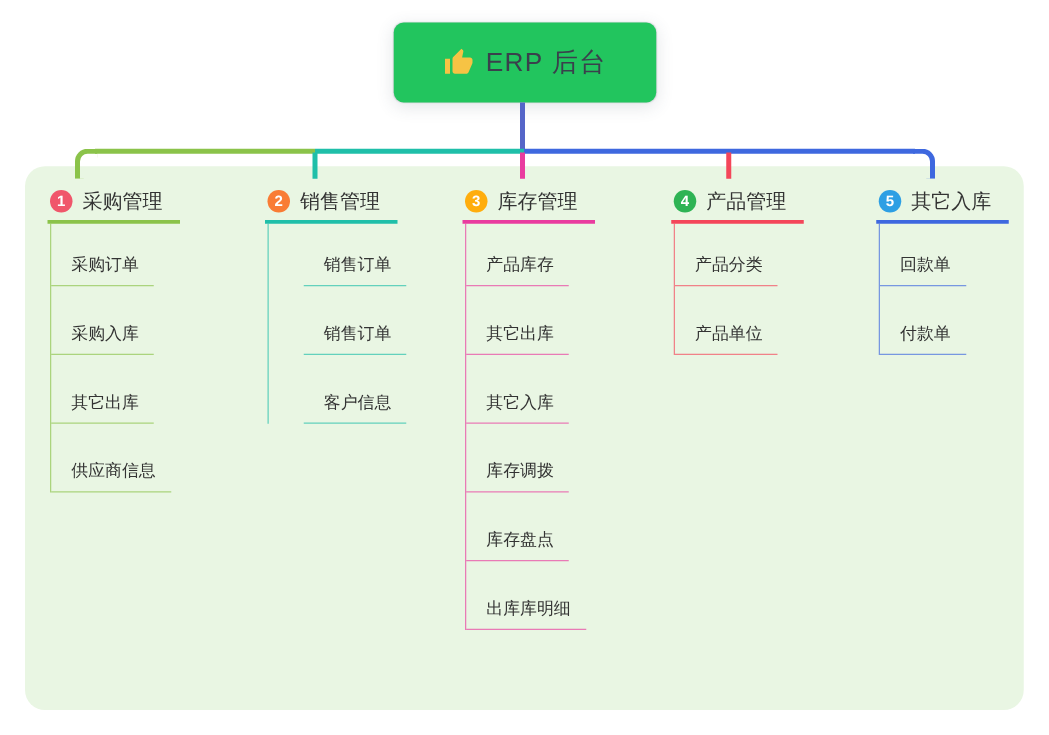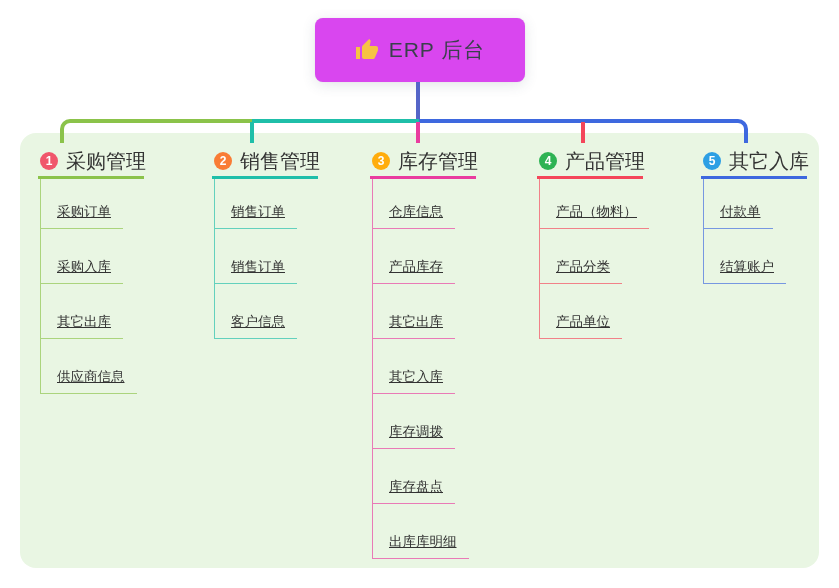--- a/index.html
+++ b/index.html
@@ -3,21 +3,21 @@
 <meta charset="utf-8">
 <style>
   html,body{margin:0;padding:0;background:#fff;}
   .stage{
     position:relative;width:839px;height:588px;background:#ffffff;overflow:hidden;
     font-family:"Liberation Sans","DejaVu Sans",sans-serif;color:#333;
   }
   
   .root-box{
     position:absolute;left:315px;top:18px;width:210px;height:64px;
-    background:#d946ef;border-radius:8px;
+    background:#22c55e;border-radius:8px;
     box-shadow:0 3px 14px rgba(60,70,90,.14), 0 0 1px rgba(60,70,90,.18);
     display:flex;align-items:center;justify-content:center;gap:10px;
     cursor:pointer;
   }
   .root-title{font-size:21px;color:#3a404c;letter-spacing:1px;}
   .root-icon{width:24px;height:24px;display:block;}
   
   .stem{position:absolute;width:4px;}
   .rail-mid{position:absolute;top:119px;height:4px;}
   .corner-left{position:absolute;left:60px;top:119px;width:18px;height:24px;
@@ -34,22 +34,22 @@
   .branch{position:absolute;top:146px;}
   .branch-label{
     display:flex;align-items:center;height:30px;box-sizing:content-box;
     padding:0 0 0 2px;border-bottom:3px solid;cursor:pointer;width:104px;
   }
   .badge{
     width:18px;height:18px;border-radius:50%;flex:0 0 18px;
     display:flex;align-items:center;justify-content:center;
     color:#fff;font-size:12px;font-weight:bold;margin-right:8px;
   }
-  .branch-title{font-size:20px;white-space:nowrap;}
-  .children{margin-left:2px;border-left:1px solid;width:fit-content;text-decoration:underline;}
+  .branch-title{font-size:16px;white-space:nowrap;}
+  .children{margin-left:2px;border-left:1px solid;width:fit-content;}
   .child-row{height:55px;display:flex;align-items:flex-end;}
   .child-row:first-child{height:50px;}
   .child{
     font-size:13.5px;white-space:nowrap;cursor:pointer;
     padding:0 12px 7px 16px;border-bottom:1px solid;
   }
 </style>
 </head>
 <body>
 
@@ -92,42 +92,39 @@
             <span class="child" style="border-bottom-color: rgba(139, 195, 74, 0.667); margin-top: 29px;">供应商信息</span>
           </div>
         </div>
   </div>
 
   <div class="branch" style="left: 212px;">
     <div class="branch-label" style="border-bottom-color: rgb(31, 191, 169);">
       <span class="badge" style="background: rgb(249, 124, 53);">2</span>
       <span class="branch-title">销售管理</span>
     </div>
-    <div class="children" style="border-left-color: rgba(31, 191, 169, 0.667);">
+    <div class="children" style="border-left-color: rgba(31, 191, 169, 0.667); padding-left: 28px;">
           <div class="child-row">
             <span class="child" style="border-bottom-color: rgba(31, 191, 169, 0.667);">销售订单</span>
           </div>
           <div class="child-row">
             <span class="child" style="border-bottom-color: rgba(31, 191, 169, 0.667);">销售订单</span>
           </div>
           <div class="child-row">
             <span class="child" style="border-bottom-color: rgba(31, 191, 169, 0.667);">客户信息</span>
           </div>
         </div>
   </div>
 
   <div class="branch" style="left: 370px;">
     <div class="branch-label" style="border-bottom-color: rgb(233, 60, 159);">
       <span class="badge" style="background: rgb(255, 173, 13);">3</span>
       <span class="branch-title">库存管理</span>
     </div>
     <div class="children" style="border-left-color: rgba(233, 60, 159, 0.667);">
-          <div class="child-row">
-            <span class="child" style="border-bottom-color: rgba(233, 60, 159, 0.667);">仓库信息</span>
-          </div>
           <div class="child-row">
             <span class="child" style="border-bottom-color: rgba(233, 60, 159, 0.667);">产品库存</span>
           </div>
           <div class="child-row">
             <span class="child" style="border-bottom-color: rgba(233, 60, 159, 0.667);">其它出库</span>
           </div>
           <div class="child-row">
             <span class="child" style="border-bottom-color: rgba(233, 60, 159, 0.667);">其它入库</span>
           </div>
           <div class="child-row">
@@ -142,39 +139,36 @@
         </div>
   </div>
 
   <div class="branch" style="left: 537px;">
     <div class="branch-label" style="border-bottom-color: rgb(244, 70, 90);">
       <span class="badge" style="background: rgb(46, 179, 84);">4</span>
       <span class="branch-title">产品管理</span>
     </div>
     <div class="children" style="border-left-color: rgba(244, 70, 90, 0.667);">
           <div class="child-row">
-            <span class="child" style="border-bottom-color: rgba(244, 70, 90, 0.667);">产品（物料）</span>
-          </div>
-          <div class="child-row">
             <span class="child" style="border-bottom-color: rgba(244, 70, 90, 0.667);">产品分类</span>
           </div>
           <div class="child-row">
             <span class="child" style="border-bottom-color: rgba(244, 70, 90, 0.667); margin-top: 12px;">产品单位</span>
           </div>
         </div>
   </div>
 
   <div class="branch" style="left: 701px;">
     <div class="branch-label" style="border-bottom-color: rgb(62, 104, 223);">
       <span class="badge" style="background: rgb(45, 159, 228);">5</span>
       <span class="branch-title">其它入库</span>
     </div>
     <div class="children" style="border-left-color: rgba(62, 104, 223, 0.667);">
           <div class="child-row">
-            <span class="child" style="border-bottom-color: rgba(62, 104, 223, 0.667);">付款单</span>
+            <span class="child" style="border-bottom-color: rgba(62, 104, 223, 0.667);">回款单</span>
           </div>
           <div class="child-row">
-            <span class="child" style="border-bottom-color: rgba(62, 104, 223, 0.667);">结算账户</span>
+            <span class="child" style="border-bottom-color: rgba(62, 104, 223, 0.667);">付款单</span>
           </div>
         </div>
   </div>
 </div>
 </div>
 
 </body></html>

